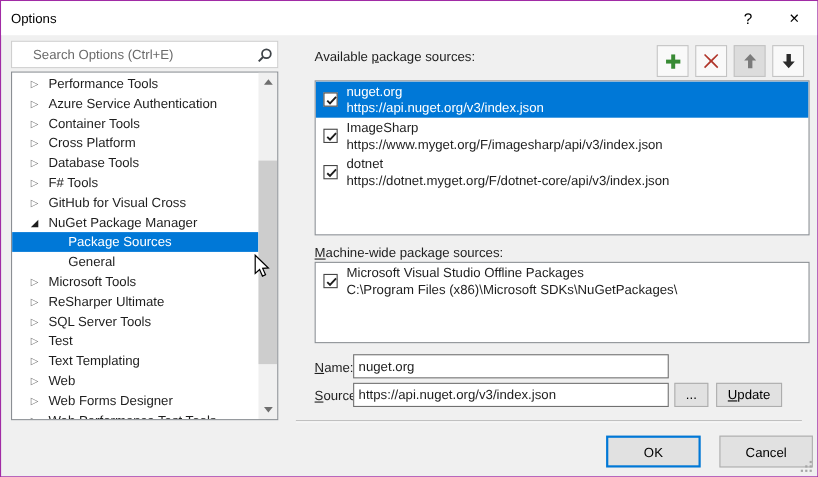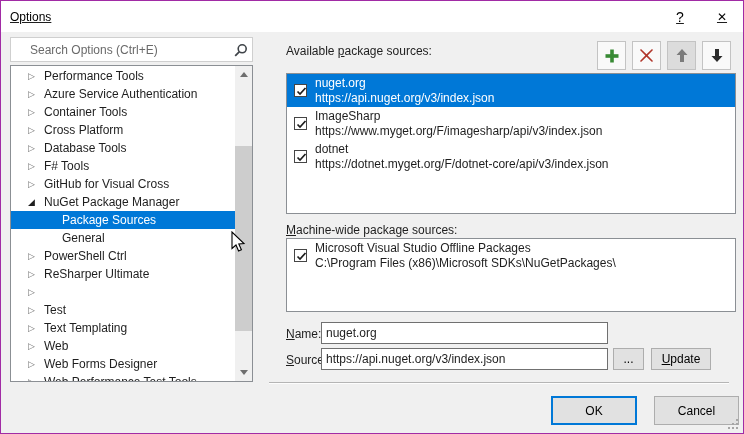--- a/index.html
+++ b/index.html
@@ -7,21 +7,21 @@
   body { font-family:"Liberation Sans", sans-serif; }
 
   .dialog{
     position:relative; width:744px; height:434px;
     background:#f0f0f0; border:1px solid #A12BA5;
     font-size:12px; color:#1e1e1e; overflow:hidden;
   }
 
   
   .titlebar{ position:absolute; left:0; top:0; right:0; height:31px;
-    background:#ffffff; display:flex; align-items:center;text-decoration:underline; }
+    background:#ffffff; display:flex; align-items:center; }
   .title{ margin-left:9px; font-size:12px; color:#000; }
   .tb-btns{ margin-left:auto; display:flex; height:100%; }
   .tb-btn{ width:42px; height:100%; display:flex; align-items:center;
     justify-content:center; font-size:14px; color:#000; cursor:default; }
 
   
   .search{ position:absolute; left:9px; top:36px; width:243px; height:25px;
     background:#fff; border:1px solid #cfcfcf; display:flex; align-items:center; }
   .search input{ flex:1; border:none; outline:none; height:100%; padding-left:19px;
     font:12px "Liberation Sans",sans-serif; color:#1e1e1e; background:transparent; }
@@ -170,28 +170,29 @@
           <span>NuGet Package Manager</span>
         </div>
       <div class="trow child selected">
           <span>Package Sources</span>
         </div>
       <div class="trow child">
           <span>General</span>
         </div>
       <div class="trow">
           <span class="arrow">▷</span>
-          <span>PowerShell Ctrl</span>
+          <span>Microsoft Tools</span>
         </div>
       <div class="trow">
           <span class="arrow">▷</span>
           <span>ReSharper Ultimate</span>
         </div>
       <div class="trow">
           <span class="arrow">▷</span>
+          <span>SQL Server Tools</span>
         </div>
       <div class="trow">
           <span class="arrow">▷</span>
           <span>Test</span>
         </div>
       <div class="trow">
           <span class="arrow">▷</span>
           <span>Text Templating</span>
         </div>
       <div class="trow">

